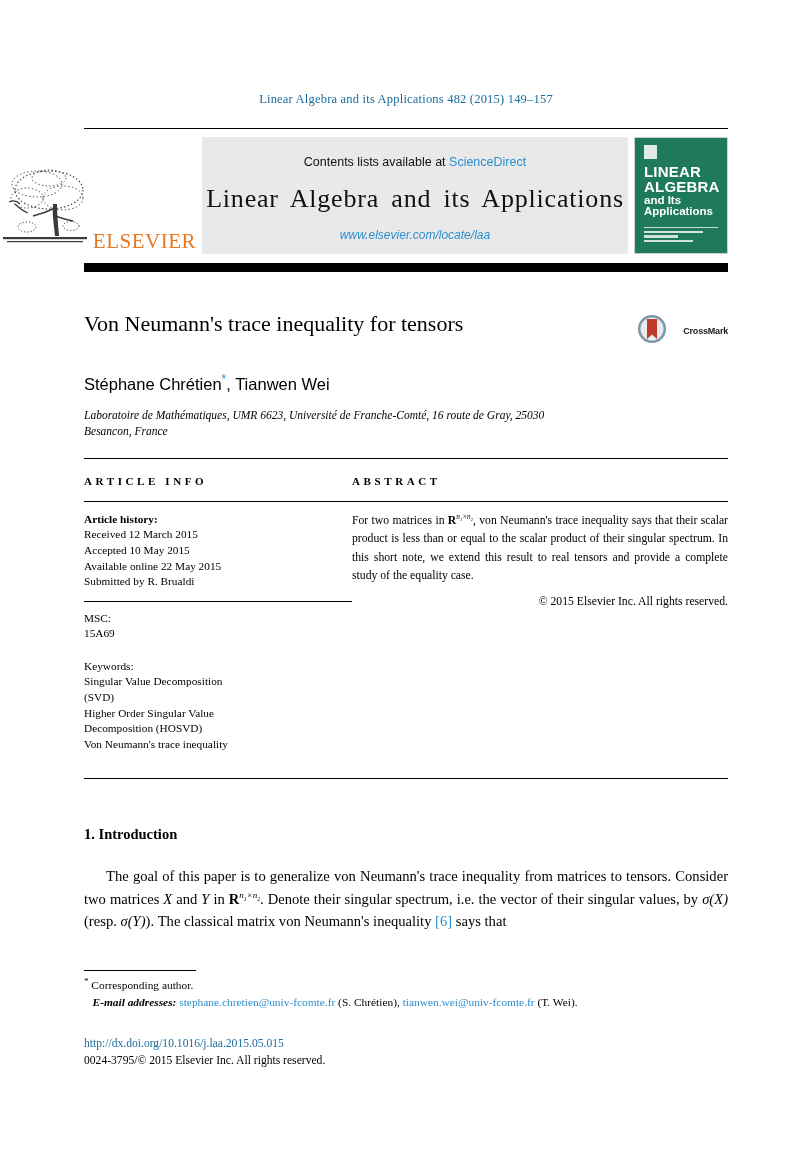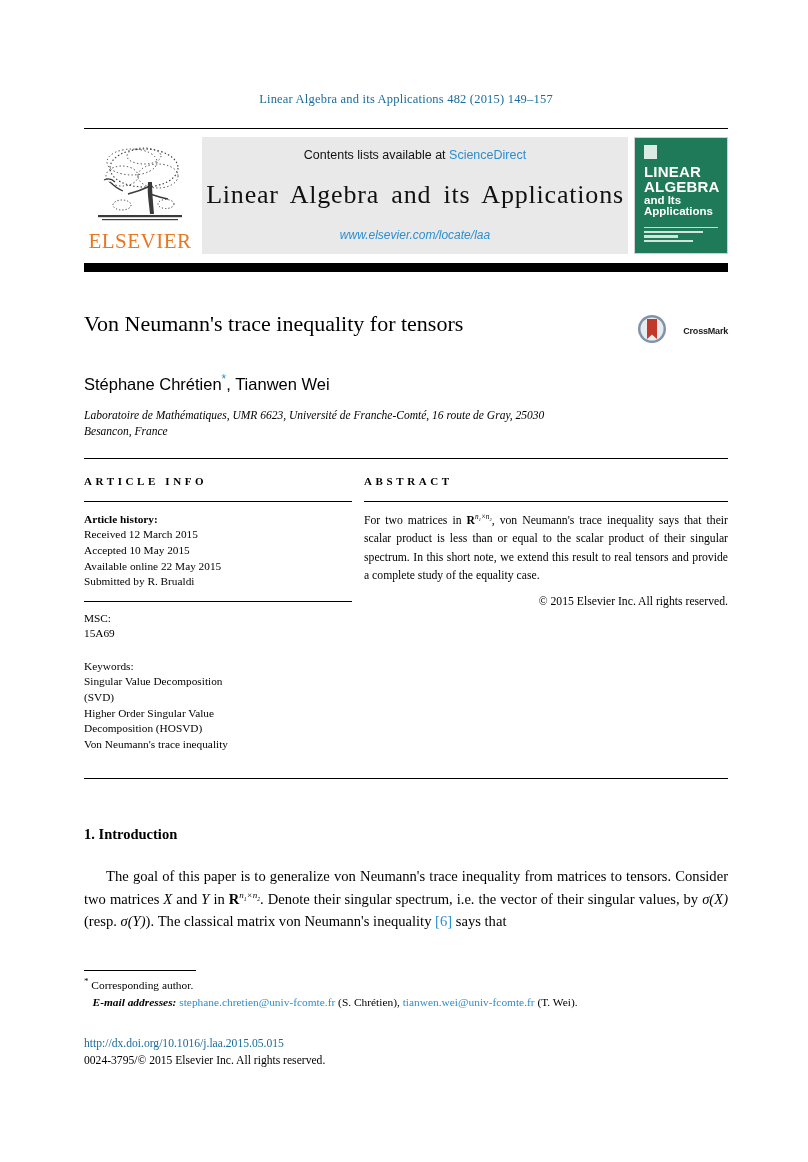--- a/index.html
+++ b/index.html
@@ -46,43 +46,43 @@
   .masthead {
     display: flex;
     align-items: stretch;
     margin-top: 8px;
     height: 117px;
   }
   .elsevier-logo {
     width: 112px;
     flex: 0 0 112px;
     display: flex;
-    flex-direction: column;
-    align-items: center;
+    flex-direction: row;
+    align-items: flex-end;
     justify-content: flex-end;
     padding-bottom: 2px;
   }
   .tree-svg { display:block; }
   .elsevier-word {
     color: #E87722;
     font-family: "Liberation Serif", serif;
     font-size: 21px;
     letter-spacing: .5px;
     line-height: 1;
     margin-top: 1px;
   }
   .masthead-center {
     flex: 1 1 auto;
     background: #e9e9e9;
     margin: 0 6px 0 6px;
     display: flex;
     flex-direction: column;
     align-items: center;
     justify-content: space-between;
-    padding: 11px 0 12px 0;
+    padding: 18px 0 12px 0;
   }
   .contents-line {
     font-family: "Liberation Sans", sans-serif;
     font-size: 12.5px;
     color: #111;
   }
   .contents-line .sd { color: #2C8ECF; }
   .journal-title {
     font-family: "Liberation Serif", serif;
     font-size: 26px;
@@ -187,21 +187,21 @@
     border-top: 1px solid #000;
     margin-top: 18px;
   }
 
   
   .cols {
     display: flex;
     margin-top: 16px;
   }
   .col-info { width: 268px; flex: 0 0 268px; }
-  .col-abs  { flex: 1 1 auto; margin-left: 12px; }
+  .col-abs  { flex: 1 1 auto; margin-left: 0px; }
 
   .col-head {
     font-family: "Liberation Serif", serif;
     font-size: 11px;
     font-weight: bold;
     letter-spacing: 3.6px;
     text-transform: uppercase;
   }
   .col-rule {
     border-top: 1px solid #000;

